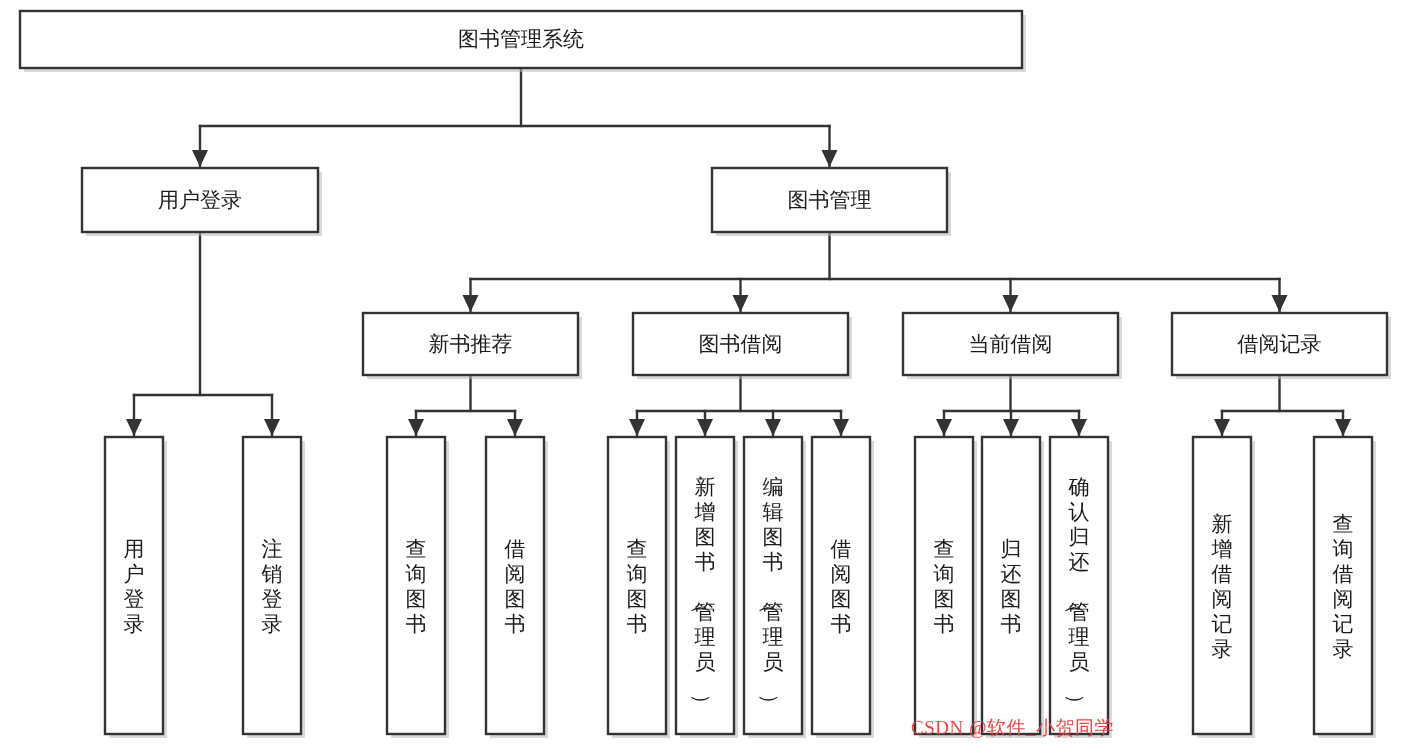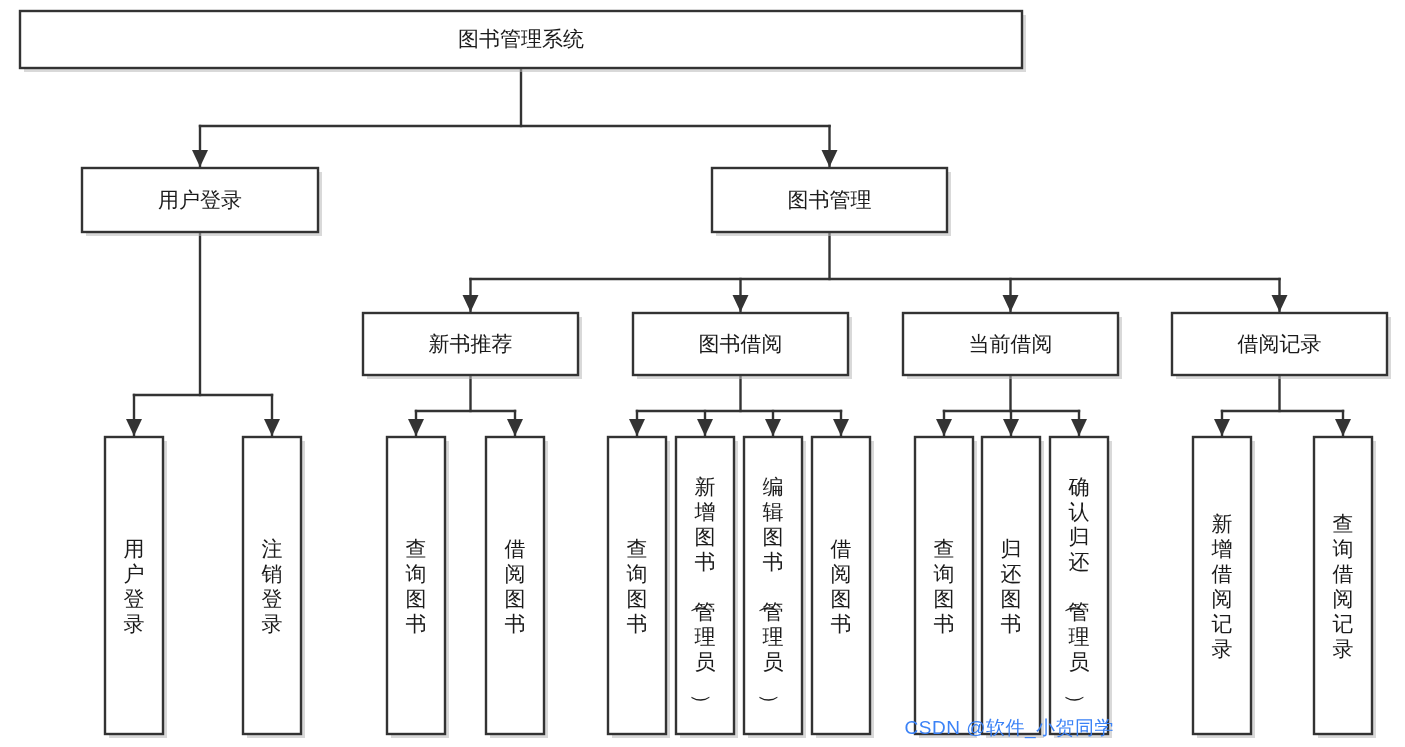--- a/index.html
+++ b/index.html
@@ -55,23 +55,23 @@
   .node-label-v {
     font-family: "Liberation Sans", "DejaVu Sans", sans-serif;
     font-size: 21px;
     fill: #1b1b1b;
     text-anchor: middle;
   }
   .watermark {
     position: absolute;
     right: 8px;
     bottom: 6px;
-    font-family: Liberation Sans, sans-serif;
+    font-family: Liberation Serif, serif;
     font-size: 19px;
-    color: #3b82f6;
+    color: #ef4444;
     letter-spacing: 0.5px;
     white-space: nowrap;
     user-select: none;
   }
 </style>
 </head>
 <body>
 
 <div id="diagram-root">
   <svg class="flow" viewBox="0 0 1405 747" xmlns="http://www.w3.org/2000/svg">

